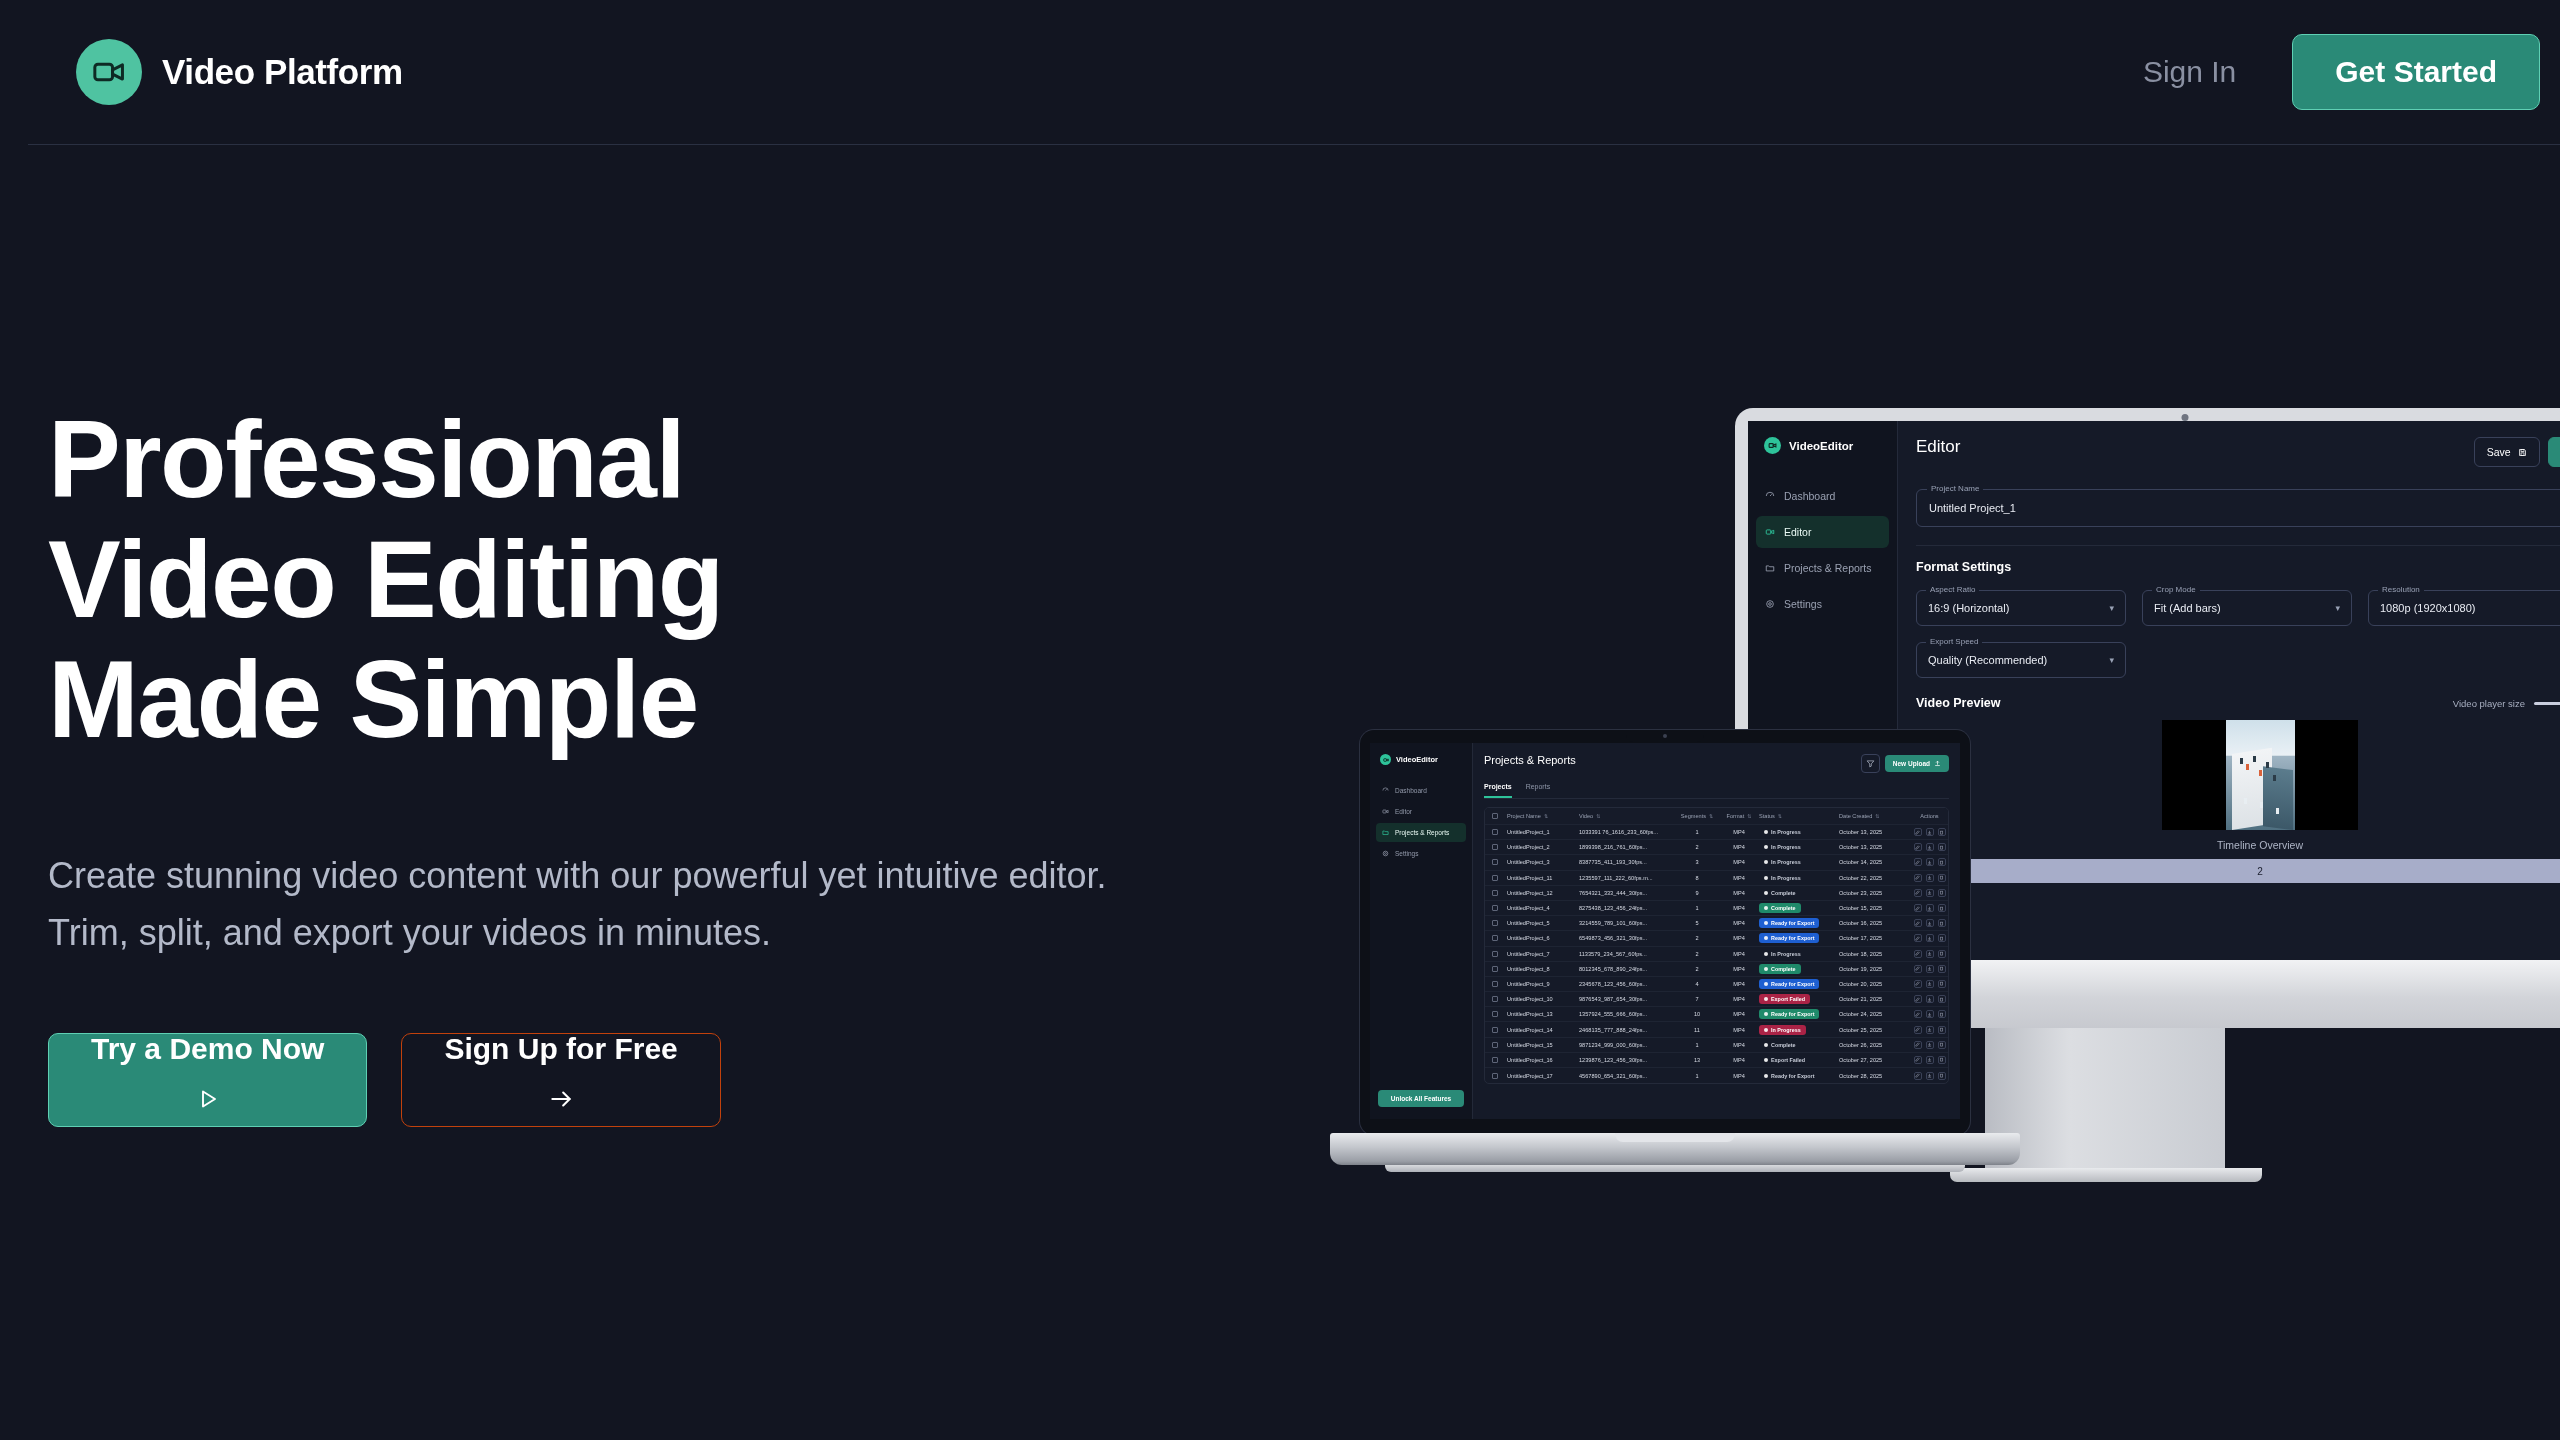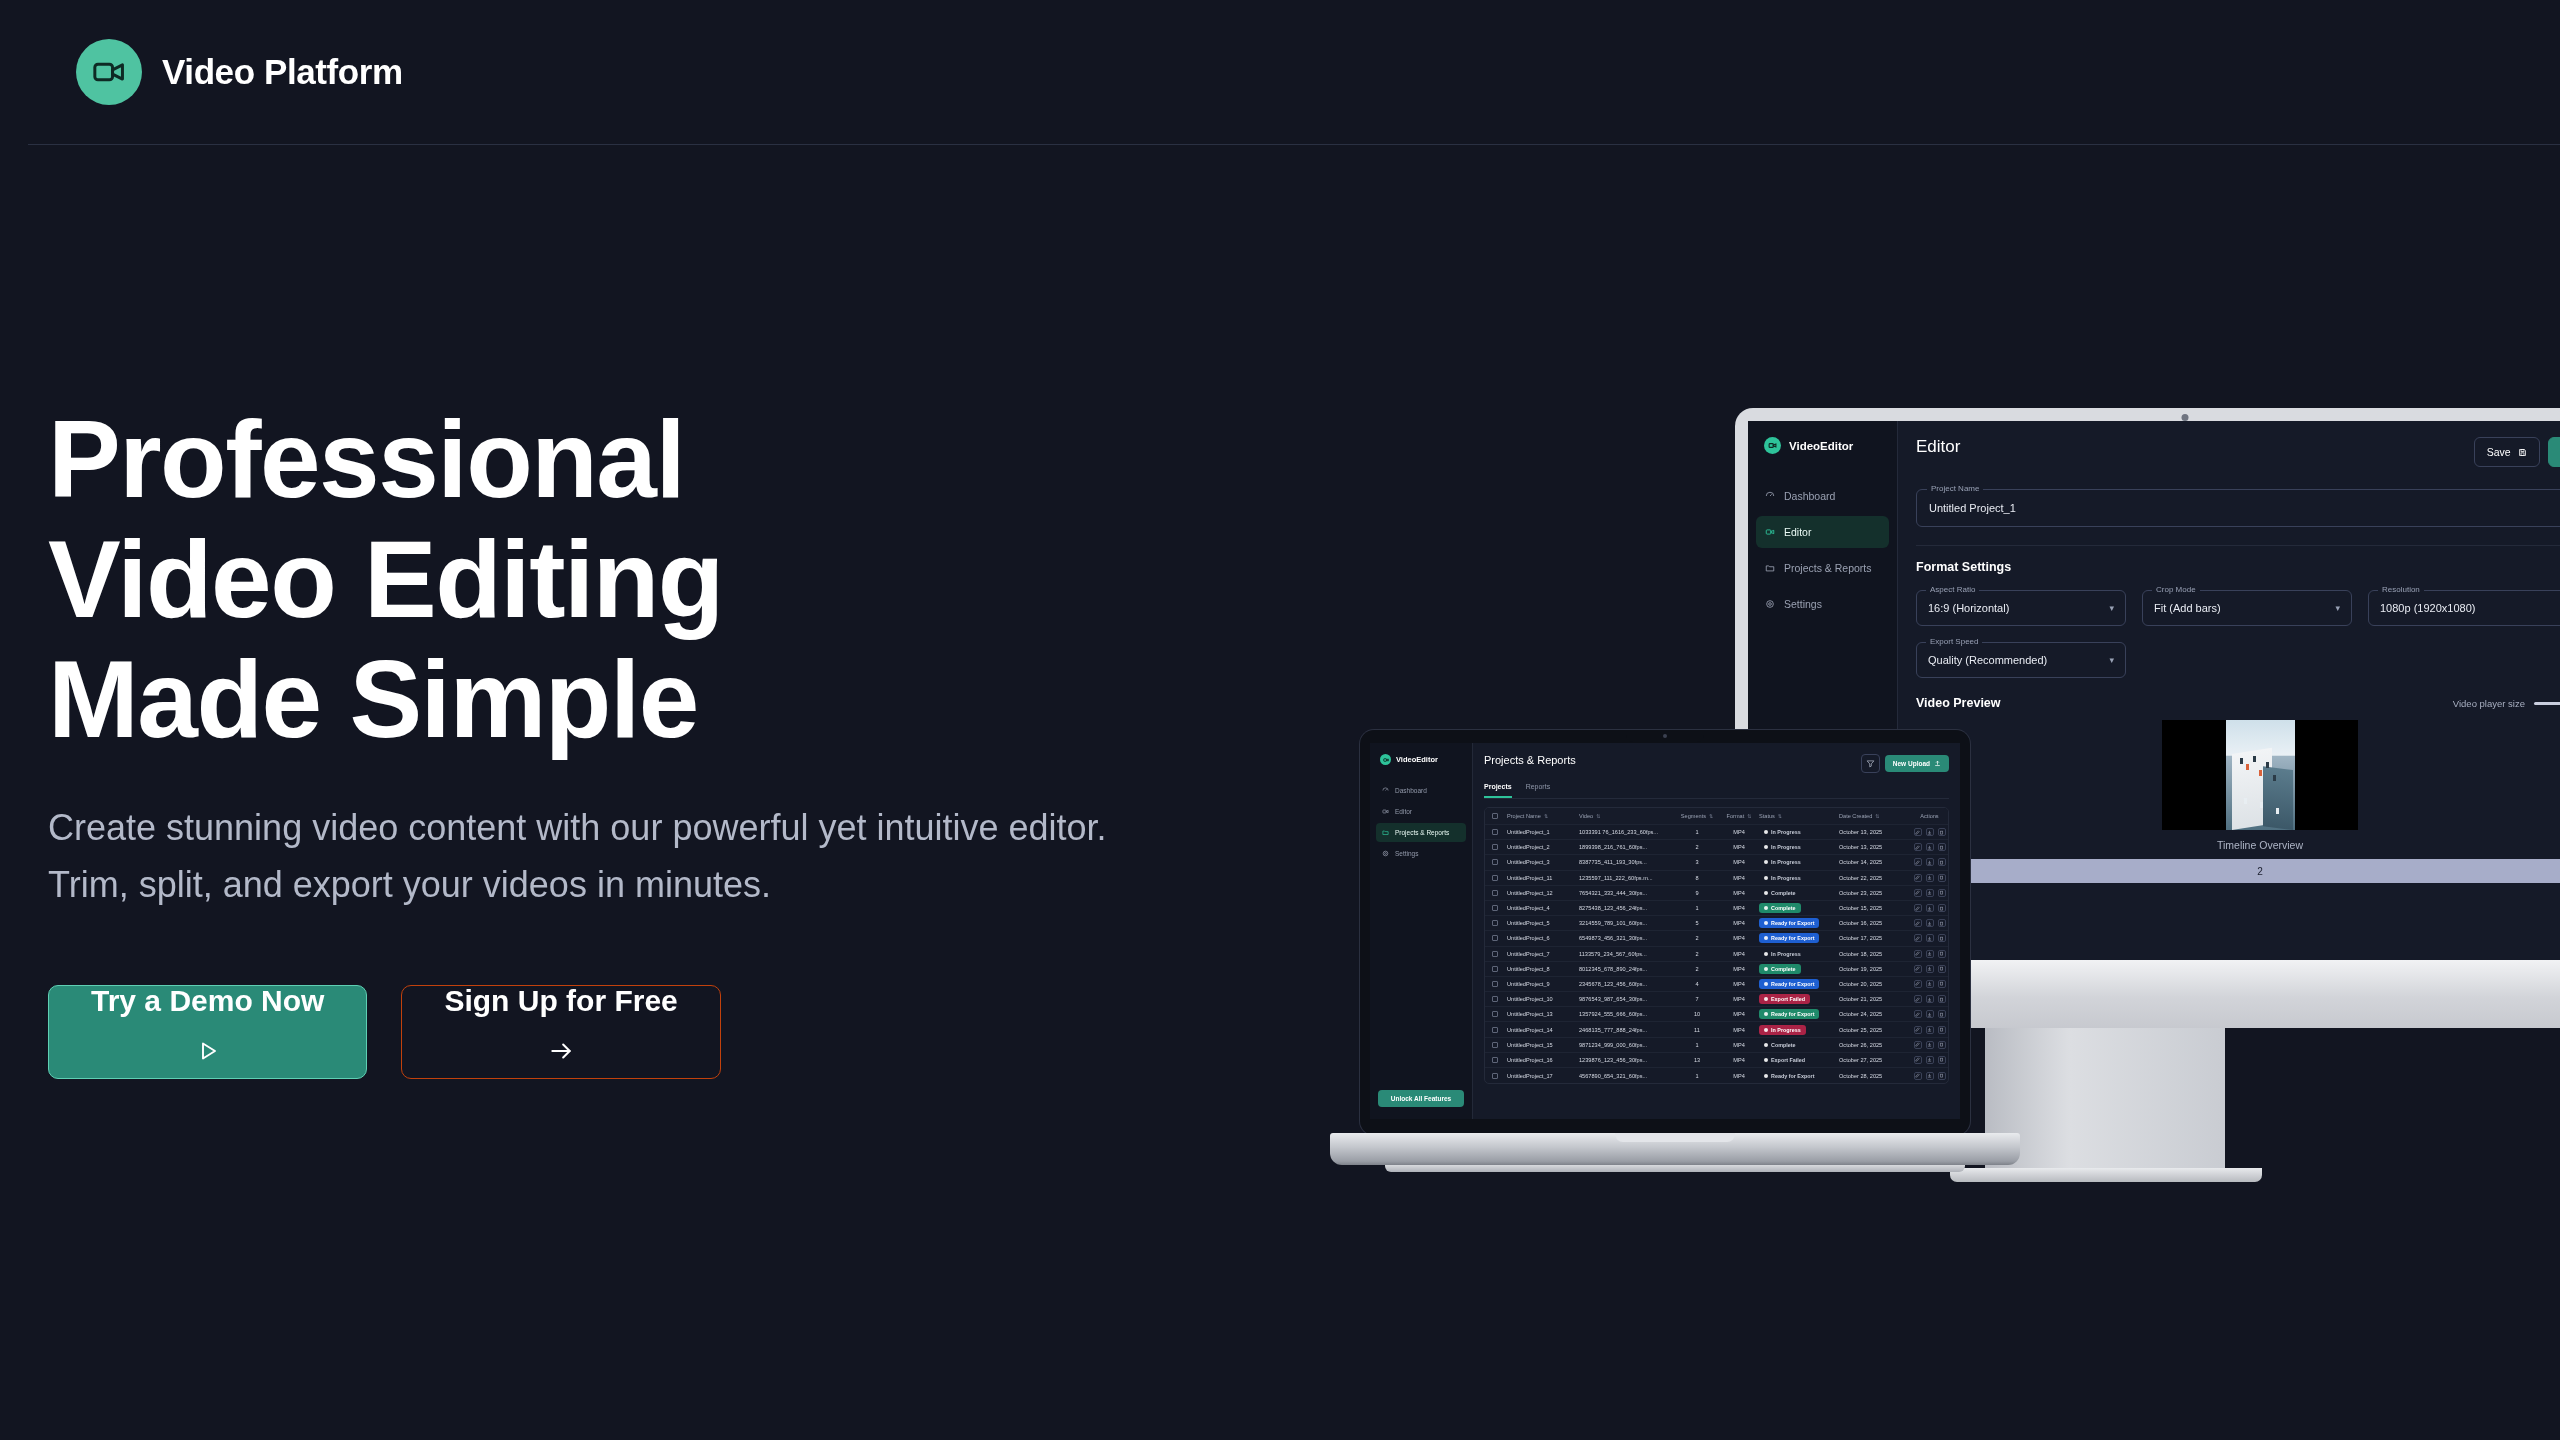--- a/index.html
+++ b/index.html
@@ -35,21 +35,21 @@
     font-family:"Liberation Sans", sans-serif;
   }
 
   
   .hero{ position:absolute; top:400px; left:48px; width:1080px; }
   .hero h1{
     font-size:109px; line-height:1.10; font-weight:bold;
     letter-spacing:-1.5px; color:#ffffff; white-space:nowrap;
   }
   .hero-sub{
-    margin-top:40px; font-size:36px; line-height:1.58;
+    margin-top:88px; font-size:36px; line-height:1.58;
     color:#b3b9c9; max-width:1060px; font-weight:400;
   }
   .hero-cta{ margin-top:72px; display:flex; gap:34px; }
   .btn{
     display:inline-flex; align-items:center; gap:22px;
     font-size:30px; font-weight:bold; border-radius:10px;
     padding:0 42px; height:94px; cursor:pointer; line-height:1;
     font-family:"Liberation Sans", sans-serif;
     flex-direction:column;
   }
@@ -271,20 +271,24 @@
 
 <header class="site-header">
   <div class="brand">
     <span class="brand-logo">
       <svg width="34" height="34" viewBox="0 0 24 24" fill="none" stroke="#0e2a24" stroke-width="2.1" stroke-linecap="round" stroke-linejoin="round">
         <rect x="2" y="6.5" width="12.5" height="11" rx="2.2"></rect>
         <path d="M14.5 10.5 L21.5 7 L21.5 17 L14.5 13.5 Z"></path>
       </svg>
     </span>
     <span class="brand-name">Video Platform</span>
+  </div>
+  <div class="header-right">
+    <a href="#" class="signin-link">Sign In</a>
+    <button class="get-started-btn">Get Started</button>
   </div>
 </header>
 
 <section class="hero">
   <h1>
     <div>Professional</div>
     <div>Video Editing</div>
     <div>Made Simple</div>
   </h1>
   <p class="hero-sub">Create stunning video content with our powerful yet intuitive editor. Trim, split, and export your videos in minutes.</p>

